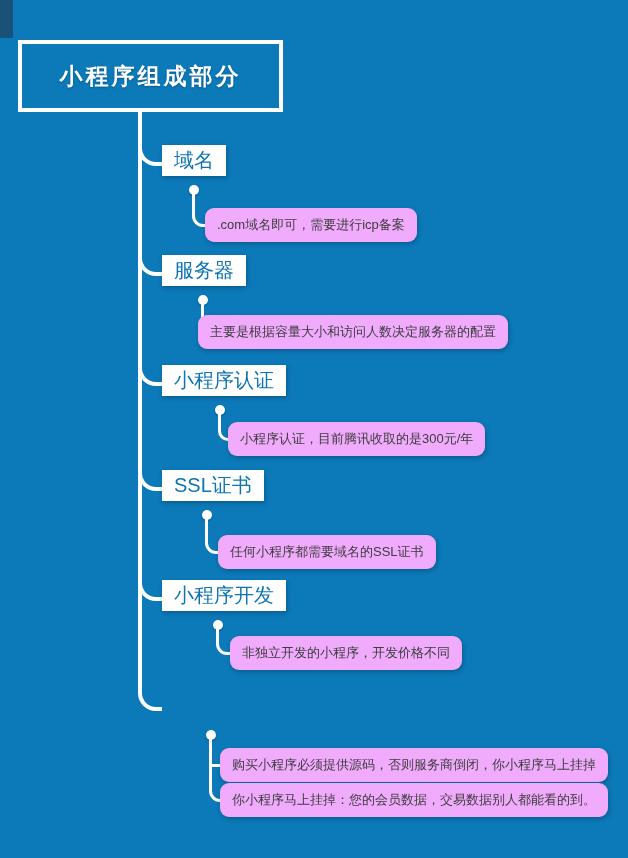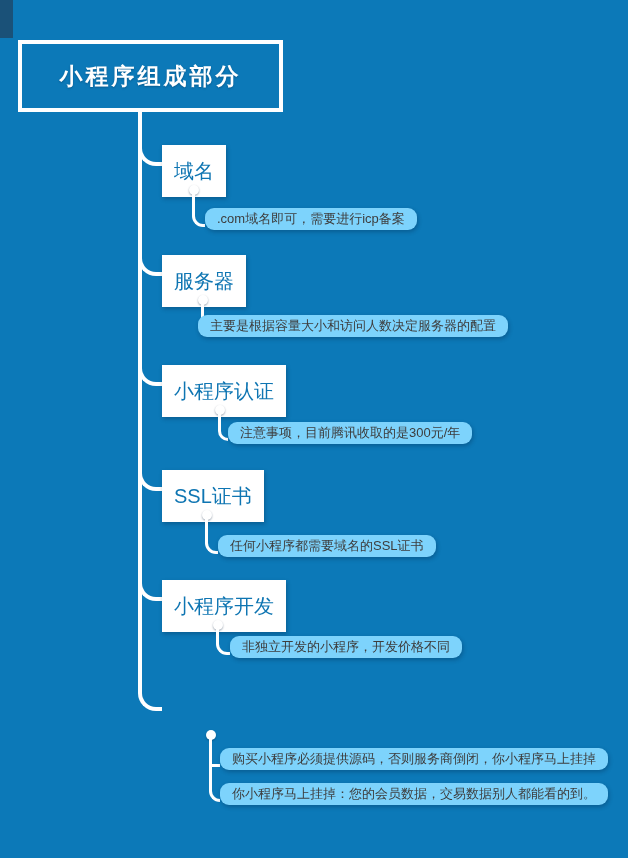--- a/index.html
+++ b/index.html
@@ -32,29 +32,29 @@
     border-left:3px solid #ffffff;border-bottom:3px solid #ffffff;
     border-bottom-left-radius:11px;
   }
   .child-tee{position:absolute;height:3px;background:#ffffff;}
   .collapse-handle{
     position:absolute;width:10px;height:10px;border-radius:50%;
     background:#ffffff;box-shadow:0 1px 2px rgba(0,30,60,.4);
   }
   
   .branch-node{
-    position:absolute;left:162px;height:52px;box-sizing:border-box;
+    position:absolute;left:162px;height:31px;box-sizing:border-box;
     background:#ffffff;border-radius:0;
     display:flex;align-items:center;padding:0 12px;
     color:#0e75b2;font-size:20px;white-space:nowrap;
     box-shadow:1px 2px 4px rgba(0,30,60,.30);
   }
   .child-node{
-    position:absolute;background:#7dd3fc;border-radius:9px;
-    padding:3px 12px;color:#3d3d3d;font-size:13px;line-height:16px;
+    position:absolute;background:#f0abfc;border-radius:9px;
+    padding:9px 12px;color:#3d3d3d;font-size:13px;line-height:16px;
     white-space:nowrap;box-shadow:1px 2px 4px rgba(0,30,60,.30);text-align:right;
   }
 </style>
 </head>
 <body>
 
 <div id="canvas" style="background: rgb(12, 121, 184);">
 
   <div class="corner-mark"></div>
 
@@ -71,21 +71,21 @@
   <div class="branch-elbow" style="top:254px"></div>
   <div class="branch-node" style="top:255px">服务器</div>
   <div class="collapse-handle" style="left:198px;top:295px"></div>
   <div class="child-elbow" style="left:201px;top:303px;width:12px;height:31px"></div>
   <div class="child-node" style="left:198px;top:315px">主要是根据容量大小和访问人数决定服务器的配置</div>
 
   <div class="branch-elbow" style="top:364px"></div>
   <div class="branch-node" style="top:365px">小程序认证</div>
   <div class="collapse-handle" style="left:215px;top:405px"></div>
   <div class="child-elbow" style="left:218px;top:413px;width:10px;height:28px"></div>
-  <div class="child-node" style="left:228px;top:422px">注意事项，目前腾讯收取的是300元/年</div>
+  <div class="child-node" style="left:228px;top:422px">小程序认证，目前腾讯收取的是300元/年</div>
 
   <div class="branch-elbow" style="top:469px"></div>
   <div class="branch-node" style="top:470px">SSL证书</div>
   <div class="collapse-handle" style="left:202px;top:510px"></div>
   <div class="child-elbow" style="left:205px;top:518px;width:13px;height:36px"></div>
   <div class="child-node" style="left:218px;top:535px">任何小程序都需要域名的SSL证书</div>
 
   <div class="branch-elbow" style="top:579px"></div>
   <div class="branch-node" style="top:580px">小程序开发</div>
   <div class="collapse-handle" style="left:213px;top:620px"></div>

